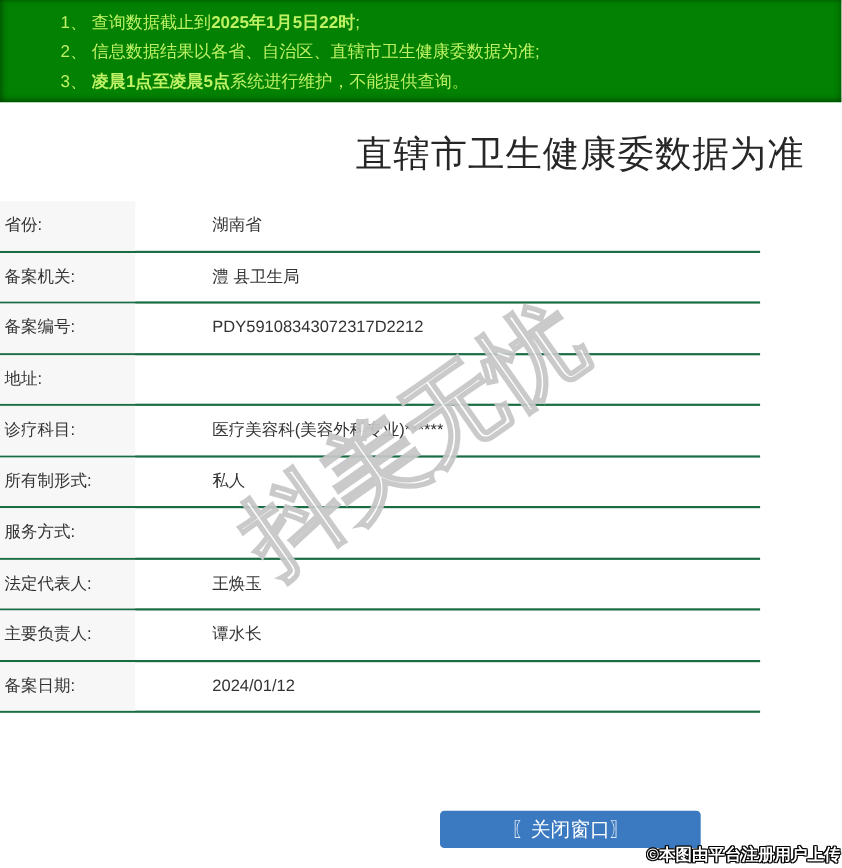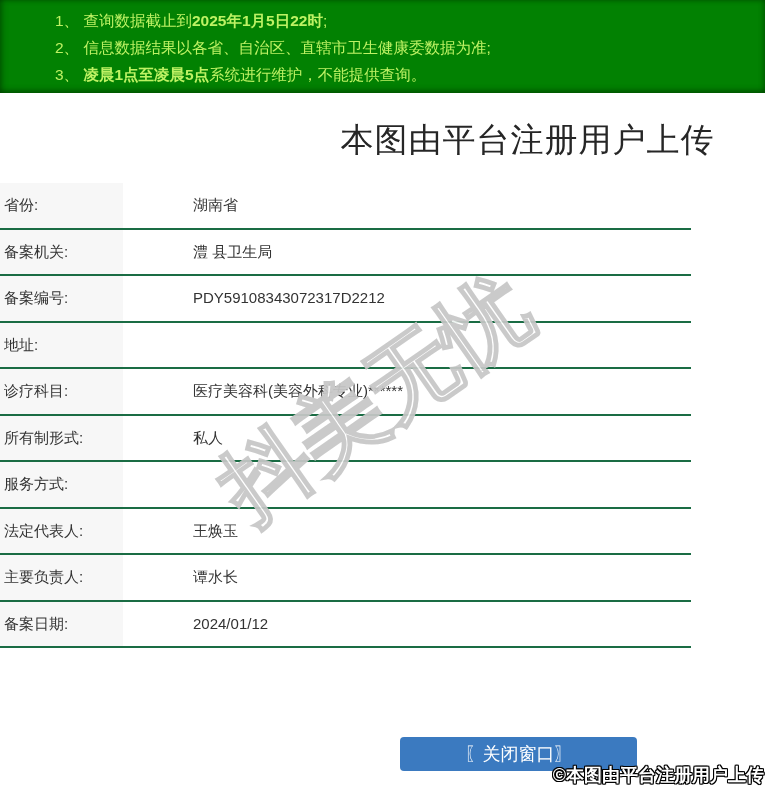--- a/index.html
+++ b/index.html
@@ -124,21 +124,21 @@
     cursor: pointer;
     font-family: inherit;
     padding: 0;
   }
 
   
   .credit {
     position: absolute;
     right: 1px;
     bottom: 2px;
-    font-size: 18px;
+    font-size: 15px;
     font-weight: bold;
     color: #ffffff;
     text-shadow:
       -1px -1px 0 #000, 1px -1px 0 #000,
       -1px  1px 0 #000, 1px  1px 0 #000,
        0   -1px 0 #000, 0    1px 0 #000,
       -1px  0   0 #000, 1px  0   0 #000;
     white-space: nowrap;
     z-index: 6;
   }
@@ -147,21 +147,21 @@
 <body>
 
 <div class="page">
 
   <div class="notice">
     <div class="notice-line"><span>1、 查询数据截止到</span><b>2025年1月5日22时</b><span>;</span></div>
     <div class="notice-line"><span>2、 信息数据结果以各省、自治区、直辖市卫生健康委数据为准;</span><b></b><span></span></div>
     <div class="notice-line"><span>3、 </span><b>凌晨1点至凌晨5点</b><span>系统进行维护，不能提供查询。</span></div>
   </div>
 
-  <div class="clinic-title">本图由平台注册用户上传</div>
+  <div class="clinic-title">直辖市卫生健康委数据为准</div>
 
   <div class="info-table">
     <div class="info-row">
       <div class="info-label">省份:</div>
       <div class="info-value">湖南省</div>
     </div>
     <div class="info-row">
       <div class="info-label">备案机关:</div>
       <div class="info-value">澧 县卫生局</div>
     </div>

